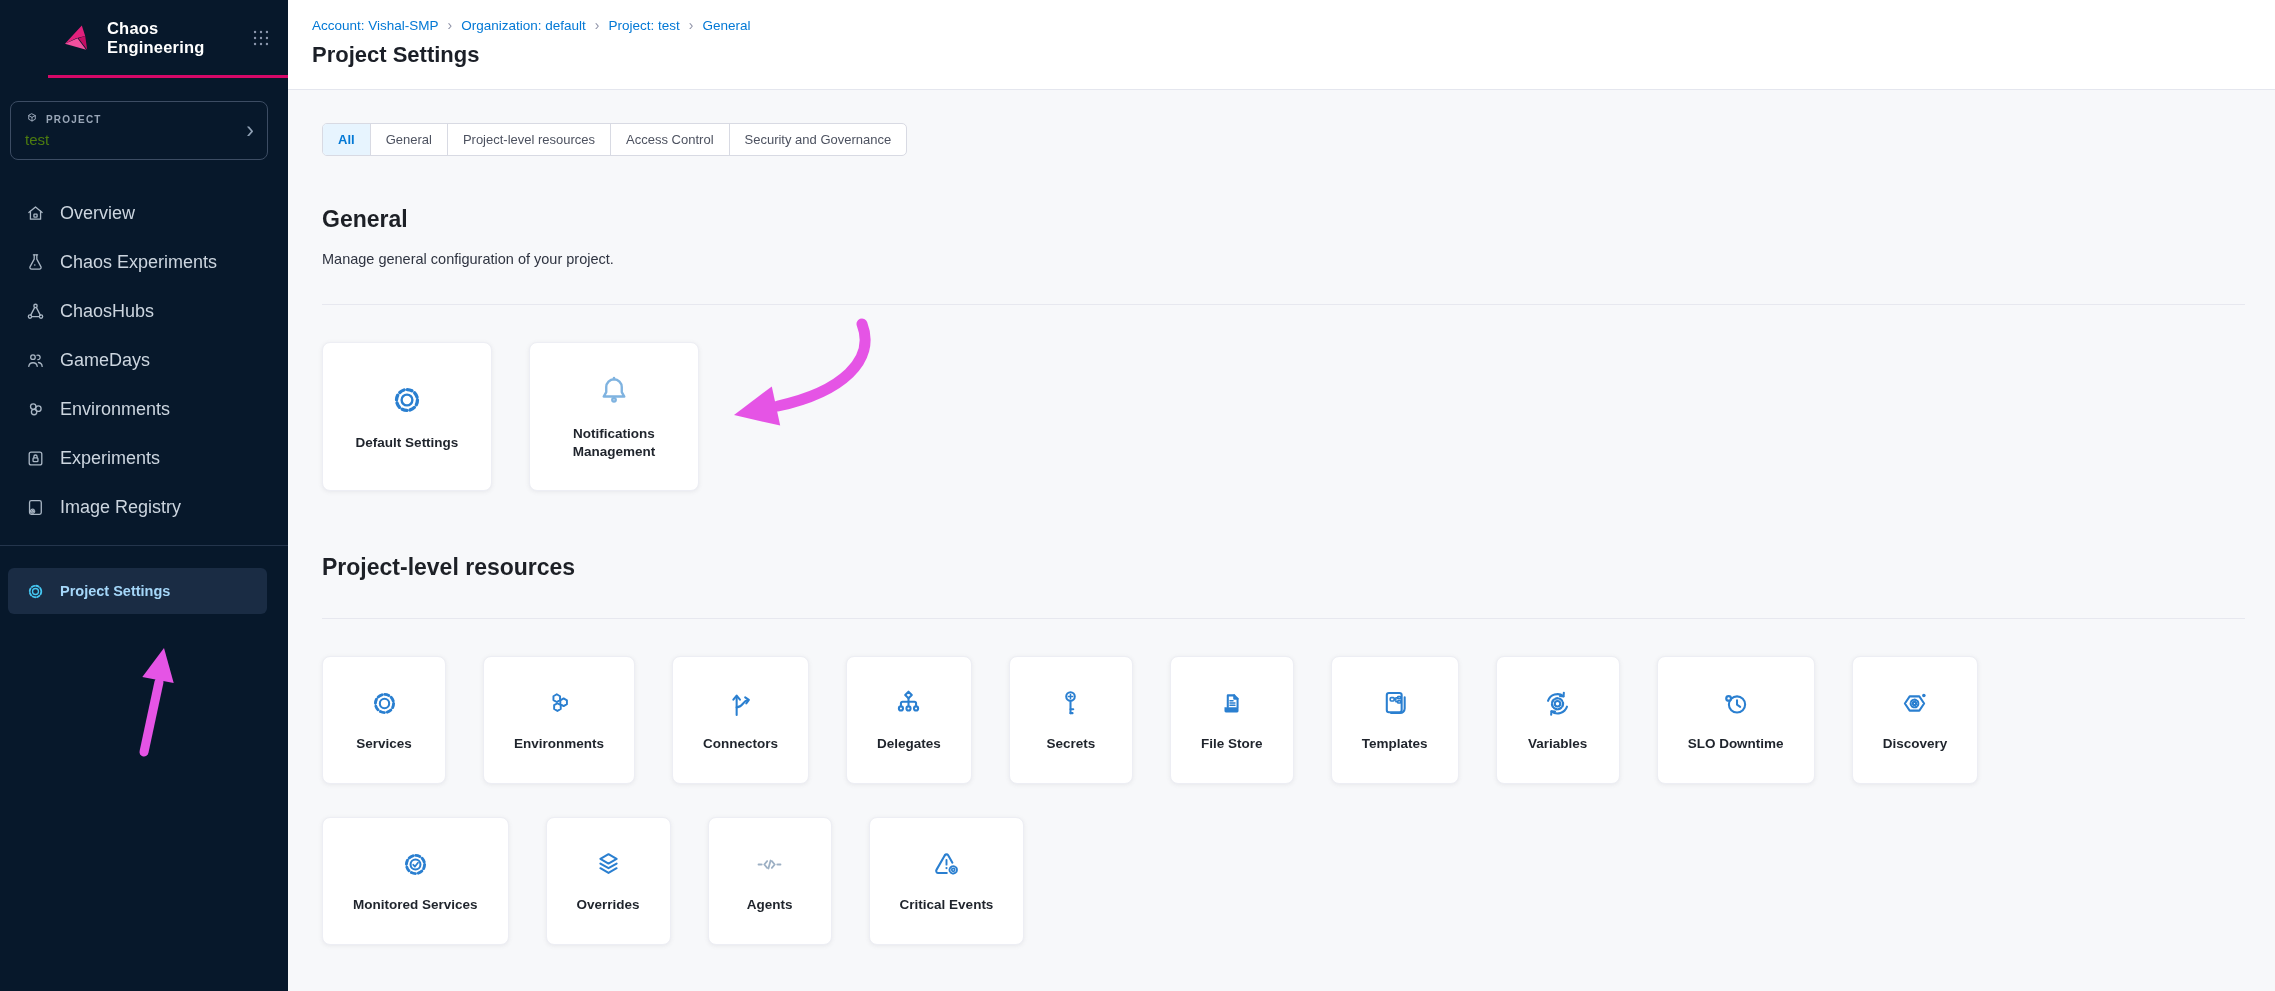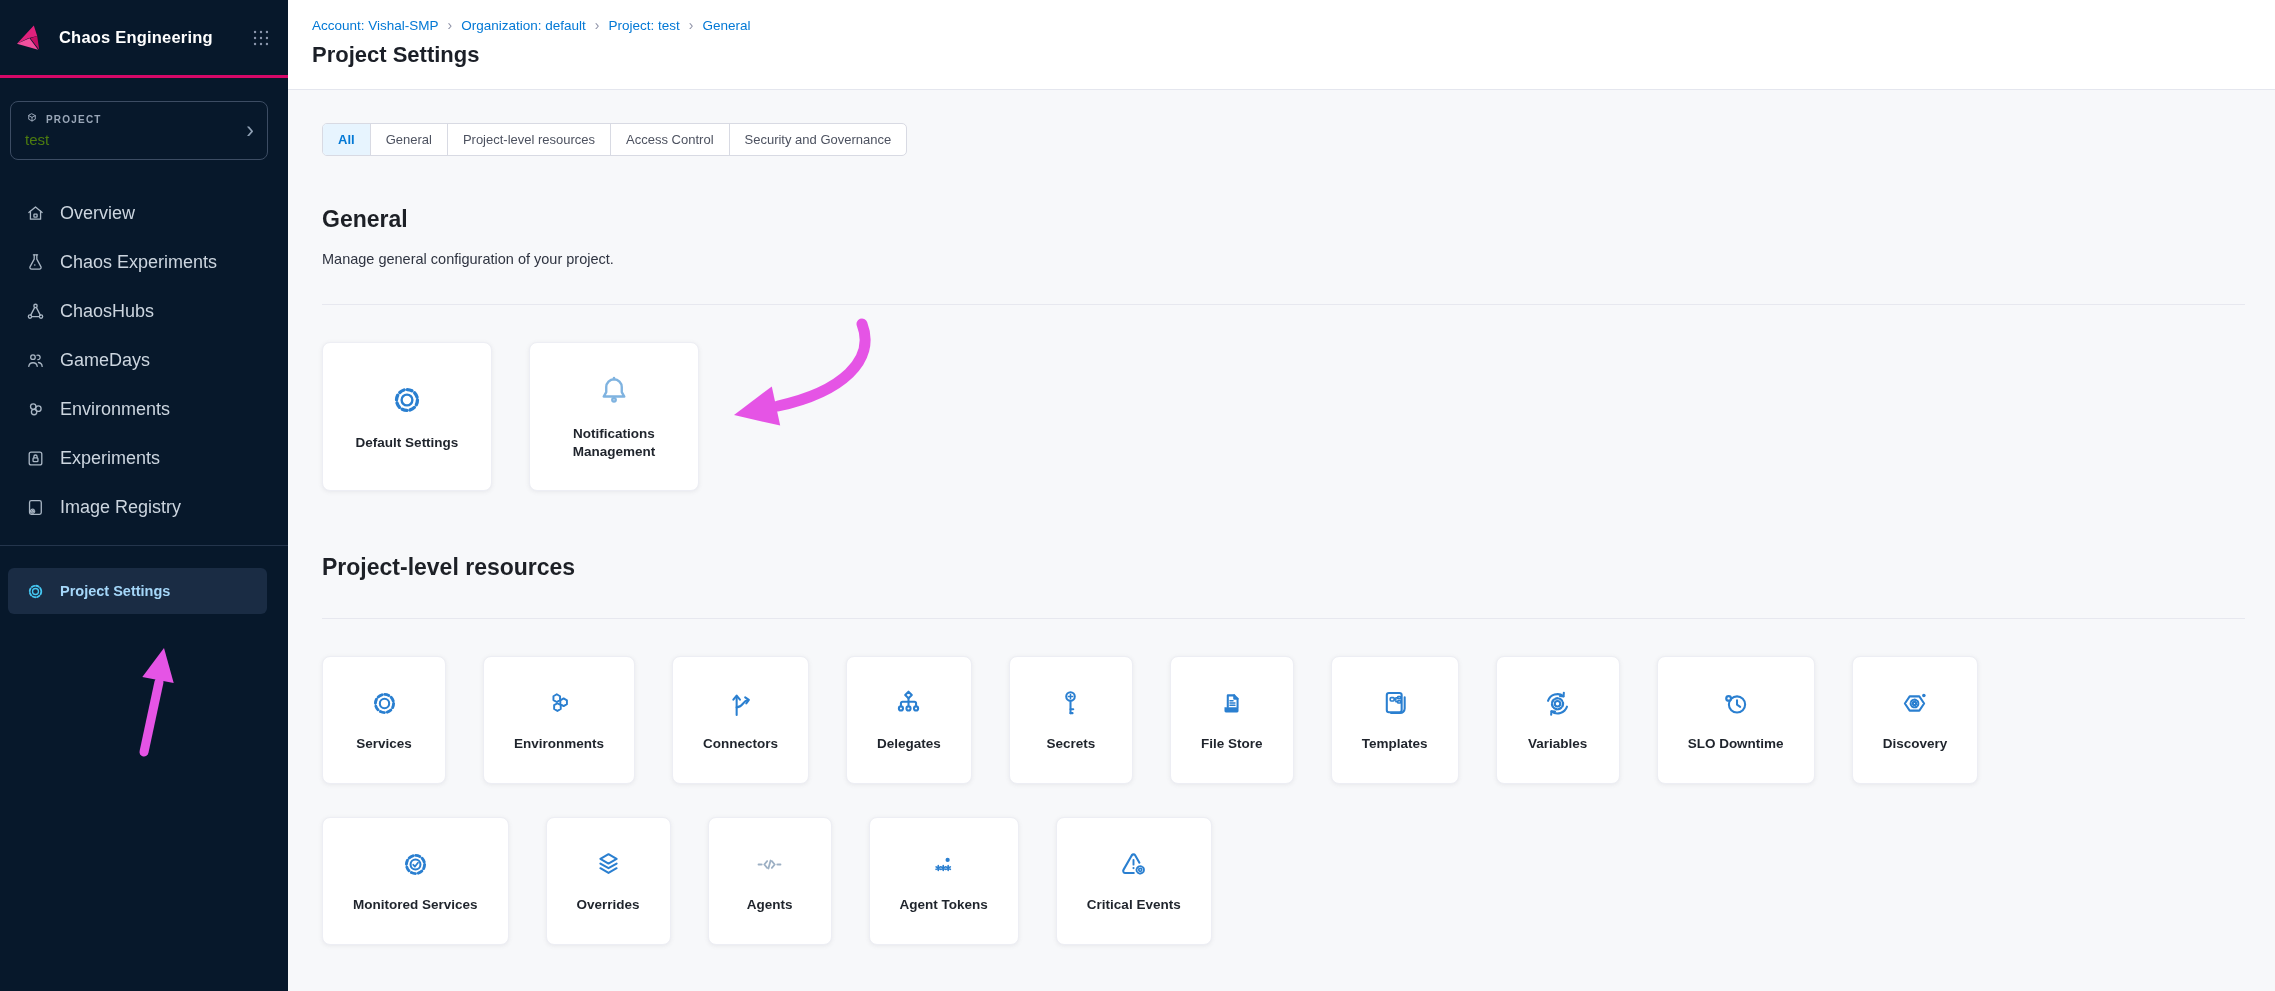--- a/index.html
+++ b/index.html
@@ -1,21 +1,21 @@
 <!DOCTYPE html>
 <html><head>
 <meta charset="utf-8">
 <style>
   * { margin:0; padding:0; box-sizing:border-box; }
   html,body { width:2275px; height:991px; font-family:"Liberation Sans", sans-serif; background:#f7f8fa; overflow:hidden; }
   .app { width:2275px; height:991px; display:flex; }
 
   
   .sidebar { width:288px; background:#07182b; position:relative; flex-shrink:0; }
-  .sb-header { height:78px; display:flex; align-items:center; padding:0 16px 0 13px; border-bottom:3px solid #d60868; }
+  .sb-header { height:78px; display:flex; align-items:center; padding:0 16px 0 13px; border-bottom:3px solid #d60868;margin-left:48px; }
   .logo-wrap svg { width:36px; height:36px; display:block; }
   .app-title { color:#ffffff; font-weight:700; font-size:16.5px; margin-left:10px; flex:1; letter-spacing:.2px; }
   .grid-icon { cursor:pointer; } .grid-icon svg { width:22px; height:22px; display:block; }
 
   .project-box { margin:23px 20px 0 10px; border:1px solid #3c4c63; border-radius:8px; padding:10px 14px 11px; position:relative; cursor:pointer; }
   .pb-top { display:flex; align-items:center; gap:7px; }
   .pb-top svg { width:14px; height:14px; color:#9aa7b8; }
   .pb-label { color:#9aa7b8; font-size:10px; font-weight:700; letter-spacing:1.2px; }
   .pb-name { color:#4d7c0f; font-size:15px; margin-top:5px; }
   .pb-chev { position:absolute; right:13px; top:50%; transform:translateY(-54%); color:#8fa0b4; font-size:23px; line-height:1; }
@@ -396,31 +396,20 @@
                     <path d="M4 12h1.4M18.6 12H20" stroke-width="1.3"></path>
                     <circle cx="6.3" cy="12" r=".7" fill="currentColor" stroke="none"></circle>
                     <circle cx="17.7" cy="12" r=".7" fill="currentColor" stroke="none"></circle>
                   </svg>
                 </span>
                 <div class="card-label">Agents</div>
               </div>
               <div class="card">
                 <span class="card-ic ic-blue">
                   <svg viewBox="0 0 24 24" fill="none" stroke="currentColor" stroke-width="1.5" stroke-linecap="round" stroke-linejoin="round">
-                    <circle cx="15" cy="8.7" r="1.55" fill="currentColor" stroke="none"></circle>
-                    <path d="M8.2 12.8v3.6M6.6 13.7l3.2 1.8M6.6 15.5l3.2-1.8" stroke-width="1.15"></path>
-                    <path d="M11.8 12.8v3.6M10.2 13.7l3.2 1.8M10.2 15.5l3.2-1.8" stroke-width="1.15"></path>
-                    <path d="M15.4 12.8v3.6M13.8 13.7l3.2 1.8M13.8 15.5l3.2-1.8" stroke-width="1.15"></path>
-                  </svg>
-                </span>
-                <div class="card-label">Agent Tokens</div>
-              </div>
-              <div class="card">
-                <span class="card-ic ic-blue">
-                  <svg viewBox="0 0 24 24" fill="none" stroke="currentColor" stroke-width="1.5" stroke-linecap="round" stroke-linejoin="round">
                     <path d="M10.8 5.3 4.7 15.9a1.5 1.5 0 0 0 1.3 2.25h6.2"></path>
                     <path d="M10.8 5.3a1.4 1.4 0 0 1 2.4 0l3.1 5.4"></path>
                     <path d="M12 8.7v3.4" stroke-width="1.4"></path>
                     <circle cx="12" cy="14.6" r=".8" fill="currentColor" stroke="none"></circle>
                     <circle cx="16.9" cy="15.9" r="2.7" stroke-dasharray="1.42 1.02" stroke-width="1.4" fill="#ffffff"></circle>
                     <circle cx="16.9" cy="15.9" r="1.1" stroke-width="1.2"></circle>
                   </svg>
                 </span>
                 <div class="card-label">Critical Events</div>
               </div>

